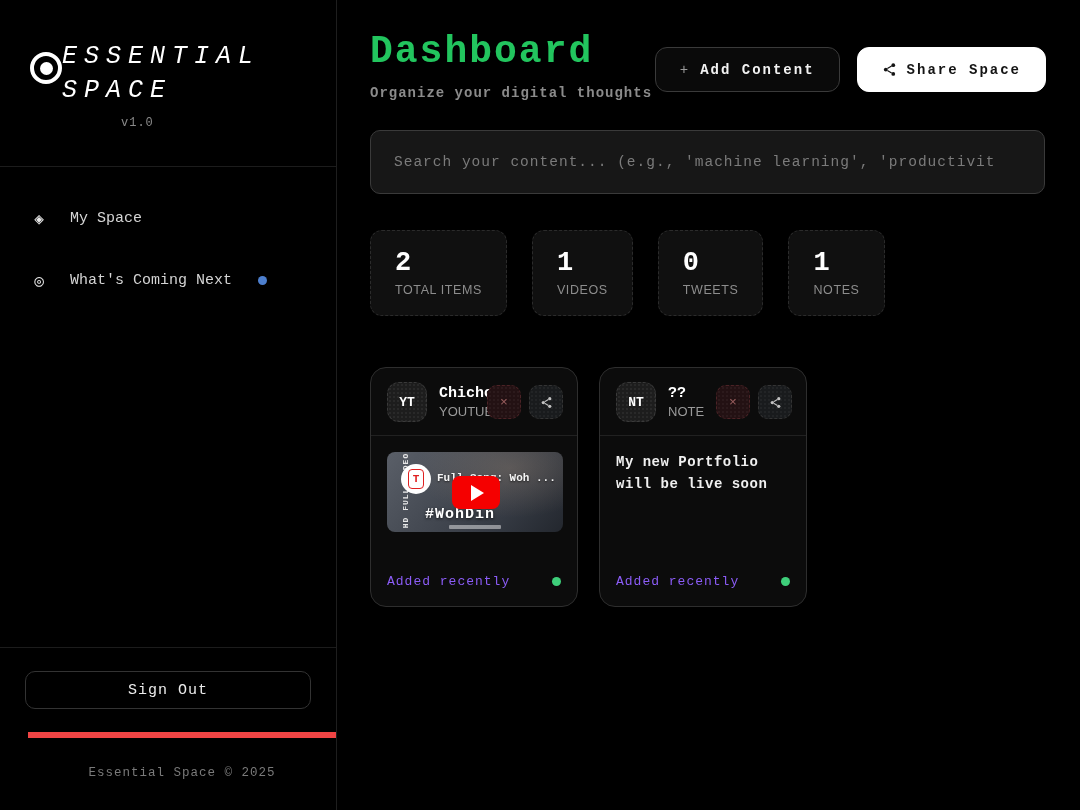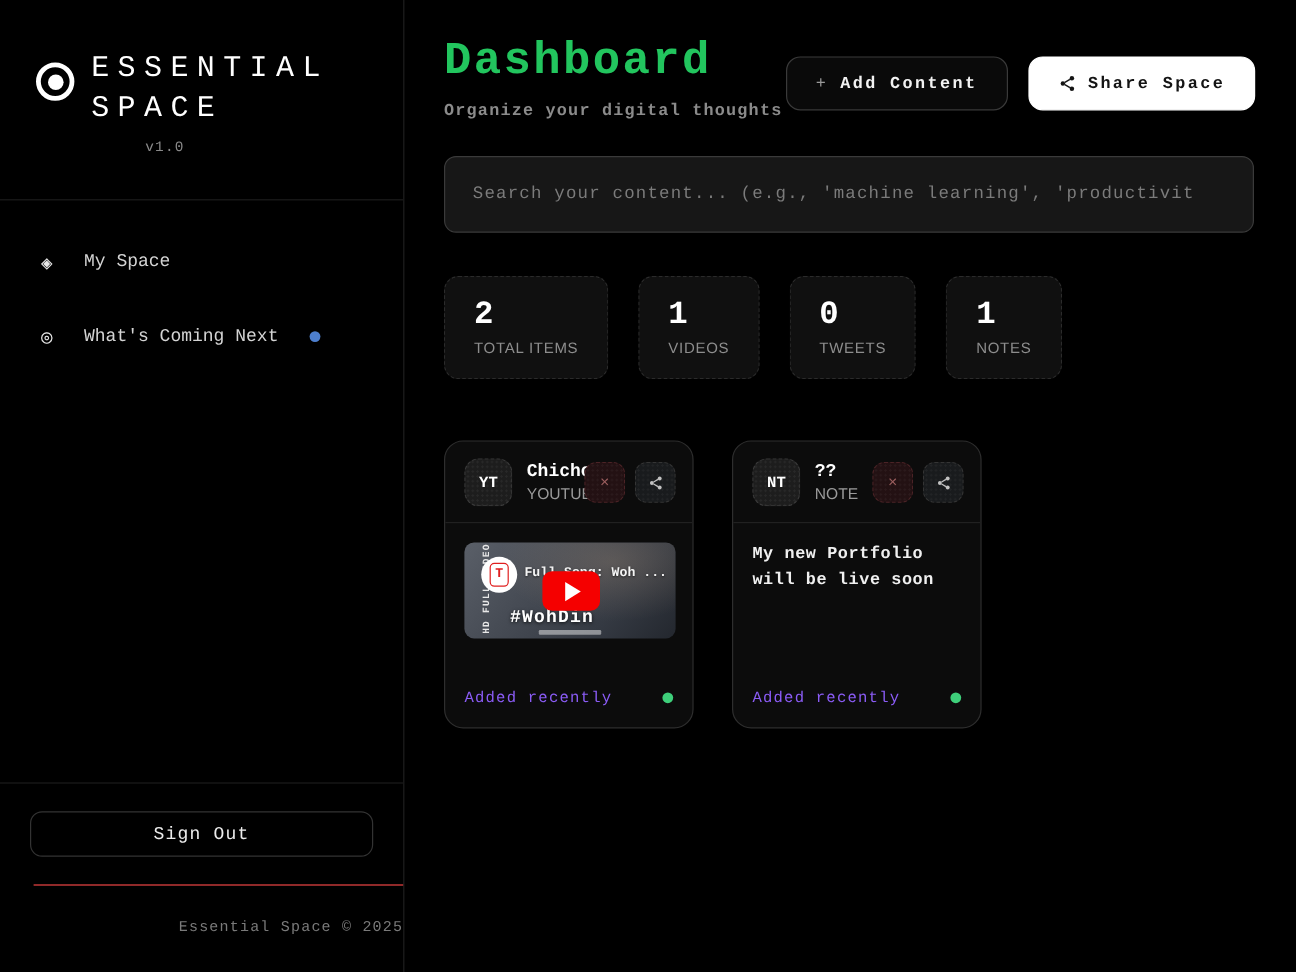--- a/index.html
+++ b/index.html
@@ -4,38 +4,38 @@
 <style>
   * { margin: 0; padding: 0; box-sizing: border-box; }
   html, body { width: 1080px; height: 810px; background: #000; overflow: hidden; }
   body { font-family: "Liberation Mono", "DejaVu Sans Mono", monospace; color: #eee; }
 
   .app { display: flex; width: 1080px; height: 810px; background: #000; }
 
   
   .sidebar { width: 337px; min-width: 337px; height: 100%; background: #000;
              border-right: 1px solid #1e1e1e; display: flex; flex-direction: column; }
-  .brand-wrap { padding: 40px 30px 0 30px; display: flex; align-items: flex-start; gap: 14px; }
+  .brand-wrap { padding: 40px 30px 0 30px; display: flex; align-items: flex-start; gap: 0; font-style: italic; }
   .logo-ring { width: 32px; height: 32px; border: 4px solid #fff; border-radius: 50%;
                display: flex; align-items: center; justify-content: center; margin-top: 12px; }
   .logo-dot { width: 13px; height: 13px; background: #fff; border-radius: 50%; }
   .brand-text { font-size: 25px; letter-spacing: 7px; font-weight: 400; color: #fff; line-height: 1.35; }
   .version { padding: 8px 0 0 81px; font-size: 12px; color: #8a8a8a; letter-spacing: 1px; margin-left: 40px; }
   .side-divider { border-bottom: 1px solid #1c1c1c; margin-top: 36px; }
   .nav { padding: 42px 30px 0 30px; }
   .nav-item { display: flex; align-items: center; gap: 22px; margin-bottom: 42px;
               font-size: 15px; color: #d4d4d4; cursor: pointer; }
   .nav-glyph { font-size: 16px; color: #e8e8e8; width: 18px; text-align: center; }
   .notif-dot { width: 9px; height: 9px; border-radius: 50%; background: #4d7fce; margin-left: 4px; }
   .side-spacer { flex: 1; }
   .signout-wrap { border-top: 1px solid #1c1c1c; padding: 23px 25px; }
   .signout-btn { width: 100%; height: 38px; background: transparent; border: 1px solid #333;
                  border-radius: 10px; color: #ececec; font-family: inherit; font-size: 15px;
                  letter-spacing: 1px; cursor: pointer; }
-  .side-footer { border-top: 1px solid #ef4444; padding: 28px 0 30px 0; text-align: right;
+  .side-footer { border-top: 6px solid #ef4444; padding: 28px 0 30px 0; text-align: center;
                  font-size: 12.5px; color: #7a7a7a; letter-spacing: 1px; margin-left: 28px; }
 
   
   .main { flex: 1; padding: 30px 34px 0 33px; }
   .main-header { display: flex; justify-content: space-between; align-items: flex-start; }
   .page-title { font-size: 38px; font-weight: 700; color: #22c55e; letter-spacing: 2px; }
   .page-subtitle { margin-top: 12px; font-size: 14px; font-weight: 700; color: #8b8b8b; letter-spacing: 1px; }
   .header-actions { display: flex; gap: 17px; margin-top: 17px; }
   .btn { height: 45px; border-radius: 12px; font-family: inherit; font-size: 14px;
          letter-spacing: 2px; display: inline-flex; align-items: center; gap: 10px;
@@ -50,21 +50,21 @@
                   color: #bdbdbd; letter-spacing: 1px; outline: none; }
   .search-input::placeholder { color: #7b7b7b; }
 
   .stats-row { margin-top: 36px; display: flex; gap: 25px; }
   .stat-card { background: #101010; border: 1px dashed #2b2b2b; border-radius: 12px;
                padding: 17px 24px 18px 24px; min-width: 80px; }
   .stat-value { font-size: 27px; font-weight: 700; color: #fff; }
   .stat-label { margin-top: 5px; font-family: "Liberation Sans", sans-serif; font-size: 12.5px;
                 color: #8d8d8d; letter-spacing: 0.6px; }
 
-  .cards-row { margin-top: 51px; display: flex; gap: 32px; }
+  .cards-row { margin-top: 51px; display: flex; gap: 21px; }
   .content-card { width: 208px; height: 240px; background: #0c0c0c; border: 1px solid #2e2e2e;
                   border-radius: 16px; display: flex; flex-direction: column; overflow: hidden; }
   .card-header { display: flex; align-items: center; padding: 14px 14px 13px 16px;
                  border-bottom: 1px solid #212121; }
   .type-badge { width: 40px; height: 40px; border-radius: 12px; background: #1d1d1d;
                 border: 1px dashed #3a3a3a; color: #fff; font-size: 13px; font-weight: 700;
                 display: flex; align-items: center; justify-content: center; flex: none;
                 background-image: radial-gradient(rgba(255,255,255,0.05) 1px, transparent 1px);
                 background-size: 4px 4px; }
   .card-titles { margin-left: 12px; min-width: 0; flex: 1; }

